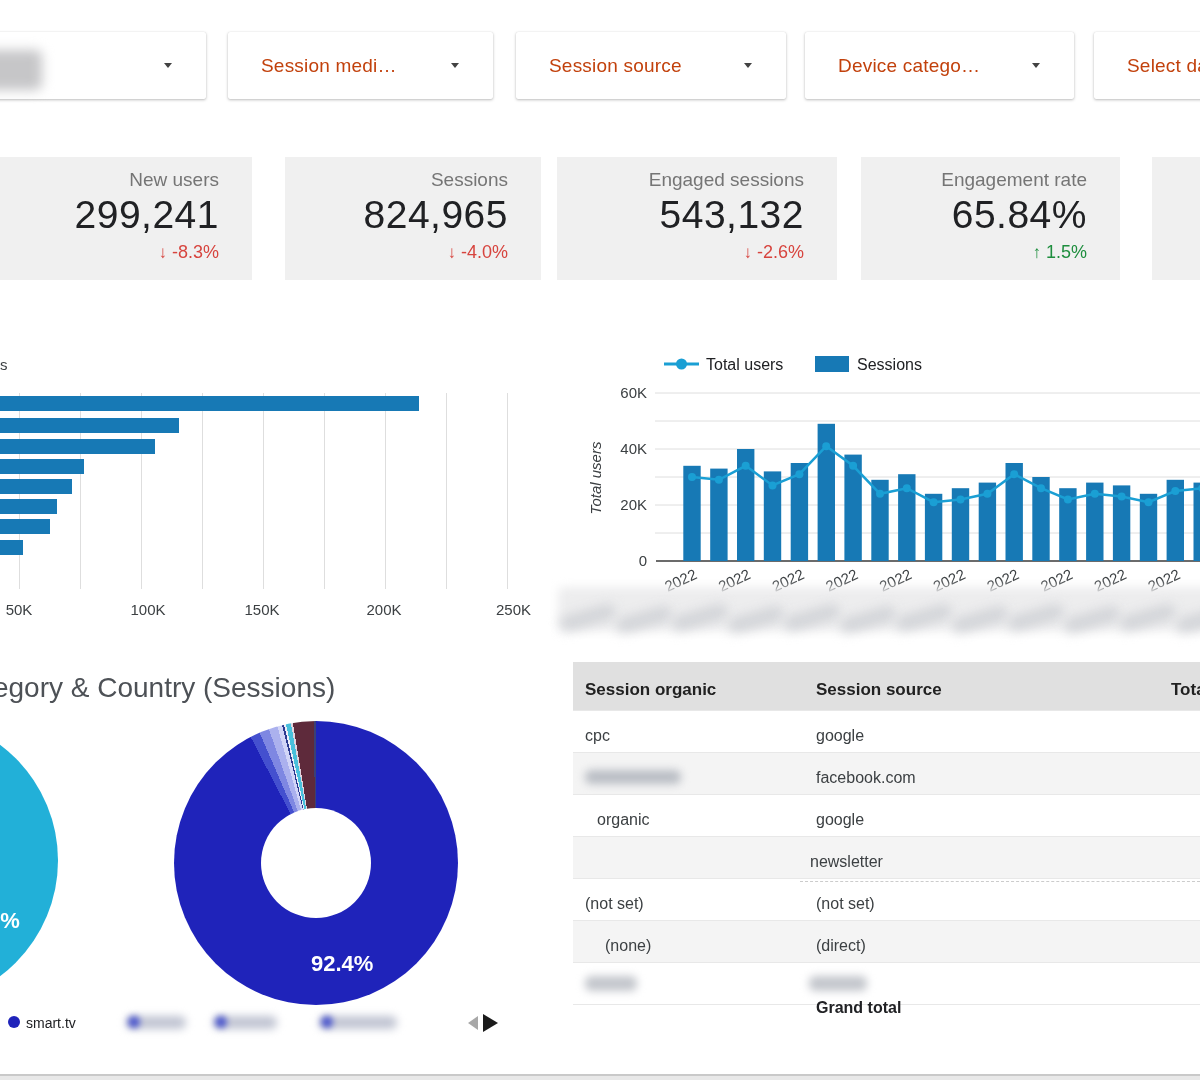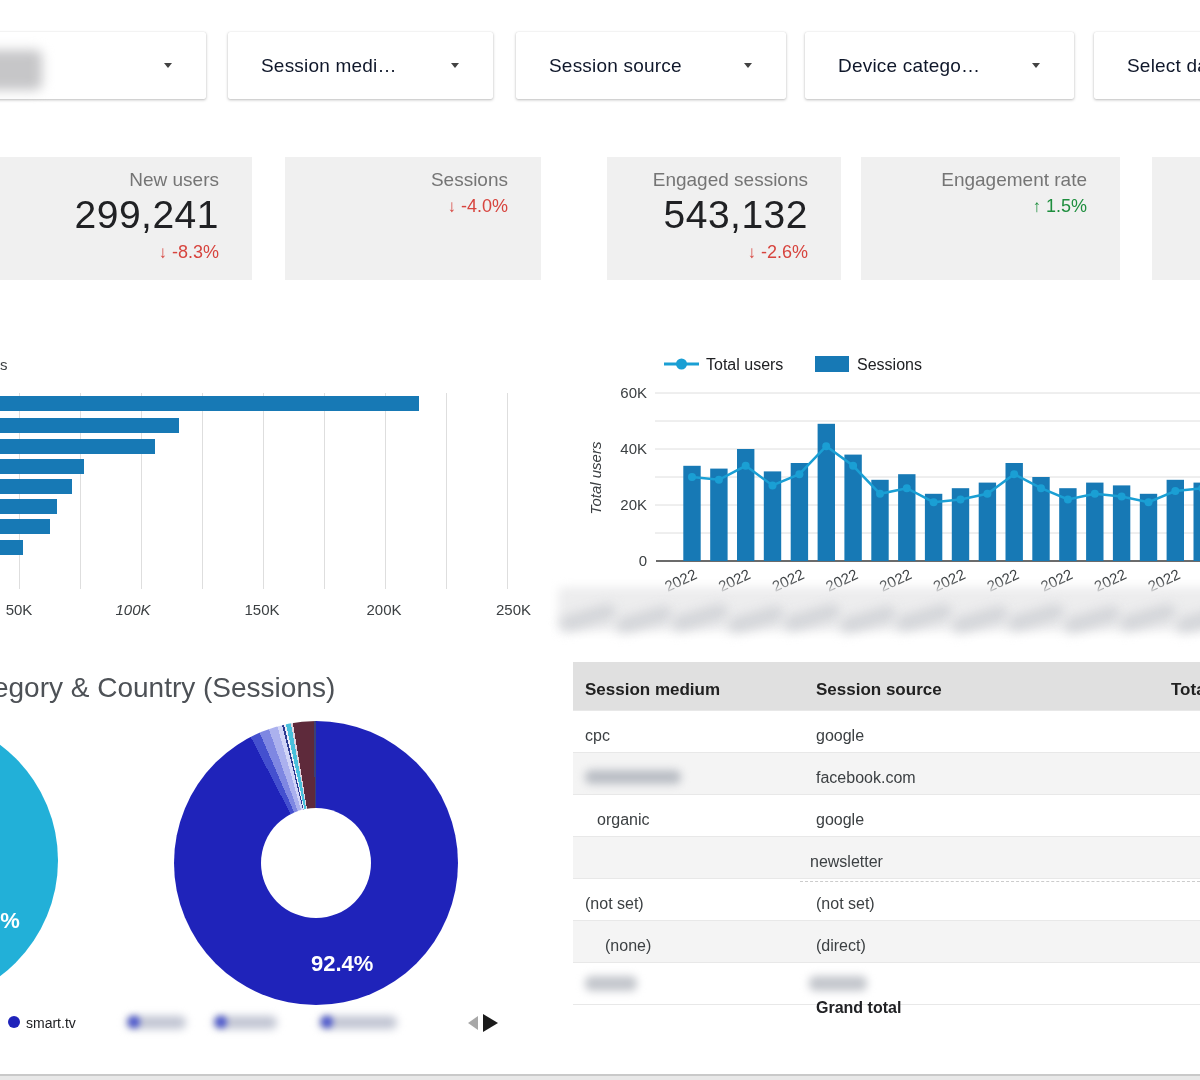--- a/index.html
+++ b/index.html
@@ -1,20 +1,20 @@
 <!DOCTYPE html>
 <html><head><meta charset="utf-8"><style>
 html,body{margin:0;padding:0;}
 body{width:1200px;height:1080px;position:relative;overflow:hidden;background:#fff;
  font-family:"Liberation Sans",sans-serif;}
 .abs{position:absolute;}
 .fbox{position:absolute;top:32px;height:67px;background:#fff;border-radius:2px;
  box-shadow:0 1px 3px rgba(0,0,0,0.26),0 0 1px rgba(0,0,0,0.14);
  display:flex;align-items:center;justify-content:flex-start;padding-left:33px;box-sizing:border-box;}
-.flab{font-size:19px;color:#0f172a;letter-spacing:0.2px;}
+.flab{font-size:19px;color:#c2410c;letter-spacing:0.2px;}
 .farr{position:absolute;right:34px;top:50%;margin-top:-3px;width:0;height:0;
  border-left:4.5px solid transparent;border-right:4.5px solid transparent;border-top:5.5px solid #424242;}
 .card{position:absolute;top:157px;height:123px;background:#f0f0f0;text-align:right;}
 .clab{font-size:19px;color:#757575;margin-top:12px;margin-right:33px;}
 .cnum{font-size:39px;color:#202124;margin-top:2px;margin-right:33px;letter-spacing:0.5px;}
 .cchg{font-size:18px;margin-top:5px;margin-right:33px;}
 .red{color:#d7443e;} .grn{color:#1e8e3e;}
 .gridv{position:absolute;width:1px;background:#dedede;}
 .hbar{position:absolute;left:0;height:15px;background:#1779b5;}
 .axlab{position:absolute;font-size:15px;color:#3c4043;}
@@ -39,29 +39,31 @@
     <span class="flab">Select date range</span>
   </div>
 <div class="blurblob" style="left:-20px;top:50px;width:62px;height:40px;background:#c6c6c8;filter:blur(6px);"></div>
 <div class="card" style="left:-4px;width:256px;">
     <div class="clab">New users</div>
     <div class="cnum">299,241</div>
     <div class="cchg red"><span style="font-size:17px;font-weight:bold;">↓</span> -8.3%</div>
   </div>
 <div class="card" style="left:285px;width:256px;">
     <div class="clab">Sessions</div>
+    <div class="cnum">824,965</div>
     <div class="cchg red"><span style="font-size:17px;font-weight:bold;">↓</span> -4.0%</div>
   </div>
-<div class="card" style="left:607px;width:234px;">
+<div class="card" style="left:557px;width:280px;">
     <div class="clab">Engaged sessions</div>
     <div class="cnum">543,132</div>
     <div class="cchg red"><span style="font-size:17px;font-weight:bold;">↓</span> -2.6%</div>
   </div>
 <div class="card" style="left:861px;width:259px;">
     <div class="clab">Engagement rate</div>
+    <div class="cnum">65.84%</div>
     <div class="cchg grn"><span style="font-size:17px;font-weight:bold;">↑</span> 1.5%</div>
   </div>
 <div class="card" style="left:1152px;width:257px;"></div>
 <div class="abs" style="left:0;top:356px;font-size:15px;color:#3c4043;">s</div>
 <div class="gridv" style="left:19px;top:393px;height:196px;"></div>
 <div class="gridv" style="left:80px;top:393px;height:196px;"></div>
 <div class="gridv" style="left:141px;top:393px;height:196px;"></div>
 <div class="gridv" style="left:202px;top:393px;height:196px;"></div>
 <div class="gridv" style="left:263px;top:393px;height:196px;"></div>
 <div class="gridv" style="left:324px;top:393px;height:196px;"></div>
@@ -70,21 +72,21 @@
 <div class="gridv" style="left:507px;top:393px;height:196px;"></div>
 <div class="hbar" style="top:396px;width:419px;"></div>
 <div class="hbar" style="top:418px;width:179px;"></div>
 <div class="hbar" style="top:439px;width:155px;"></div>
 <div class="hbar" style="top:459px;width:84px;"></div>
 <div class="hbar" style="top:479px;width:72px;"></div>
 <div class="hbar" style="top:499px;width:57px;"></div>
 <div class="hbar" style="top:519px;width:50px;"></div>
 <div class="hbar" style="top:540px;width:23px;"></div>
 <div class="axlab" style="left:-6px;top:601px;width:50px;text-align:center;">50K</div>
-<div class="axlab" style="left:115.5px;top:601px;width:50px;text-align:left;font-style:italic;">100K</div>
+<div class="axlab" style="left:115.5px;top:601px;width:50px;text-align:right;">100K</div>
 <div class="axlab" style="left:237px;top:601px;width:50px;text-align:center;">150K</div>
 <div class="axlab" style="left:359px;top:601px;width:50px;text-align:center;">200K</div>
 <div class="axlab" style="left:481px;top:601px;width:50px;text-align:right;">250K</div>
 <svg class="abs" style="left:590px;top:340px;" width="610" height="260" viewBox="0 0 610 260">
     <line x1="74" y1="24" x2="109" y2="24" stroke="#1a9fd4" stroke-width="3"></line>
     <circle cx="91.5" cy="24" r="5.5" fill="#1a9fd4"></circle>
     <text x="116" y="30" font-size="16" fill="#202124">Total users</text>
     <rect x="225" y="16" width="34" height="16" fill="#1779b5"></rect>
     <text x="267" y="30" font-size="16" fill="#202124">Sessions</text>
     <line x1="65" y1="193" x2="610" y2="193" stroke="#dedede" stroke-width="1"></line>
@@ -175,21 +177,21 @@
 <div class="blurblob" style="left:126px;top:1016px;width:60px;height:13px;filter:blur(4px);background:#c0c4d2;"></div>
 <div class="blurblob" style="left:213px;top:1016px;width:64px;height:13px;filter:blur(4px);background:#c0c4d2;"></div>
 <div class="blurblob" style="left:319px;top:1016px;width:78px;height:13px;filter:blur(4px);background:#c0c4d2;"></div>
 <div class="blurblob" style="left:128px;top:1016px;width:12px;height:12px;border-radius:50%;background:#4a55cc;filter:blur(3px);"></div>
 <div class="blurblob" style="left:215px;top:1016px;width:12px;height:12px;border-radius:50%;background:#4a55cc;filter:blur(3px);"></div>
 <div class="blurblob" style="left:321px;top:1016px;width:12px;height:12px;border-radius:50%;background:#4a55cc;filter:blur(3px);"></div>
 <div class="abs" style="left:468px;top:1016px;width:0;height:0;border-top:7px solid transparent;border-bottom:7px solid transparent;border-right:10px solid #a8a8a8;"></div>
 <div class="abs" style="left:483px;top:1014px;width:0;height:0;border-top:9px solid transparent;border-bottom:9px solid transparent;border-left:15px solid #1b1b1b;"></div>
 <div class="abs" style="left:573px;top:662px;width:640px;">
 <div style="height:48px;background:#e0e0e0;position:relative;">
-      <span style="position:absolute;left:12px;top:18px;font-size:17px;font-weight:bold;color:#212121;">Session medium</span>
+      <span style="position:absolute;left:12px;top:18px;font-size:17px;font-weight:bold;color:#212121;">Session organic</span>
       <span style="position:absolute;left:243px;top:18px;font-size:17px;font-weight:bold;color:#212121;">Session source</span>
       <span style="position:absolute;left:598px;top:18px;font-size:17px;font-weight:bold;color:#212121;white-space:nowrap;">Total users</span>
     </div>
 <div style="height:41px;background:#fff;position:relative;font-size:16px;color:#3c4043;border-top:1px solid #e8e8e8;">
       <span style="position:absolute;left:12px;top:16px;">cpc</span>
       <span style="position:absolute;left:243px;top:16px;">google</span>
     </div>
 <div style="height:41px;background:#f4f4f4;position:relative;font-size:16px;color:#3c4043;border-top:1px solid #e8e8e8;">
       <span class="blurblob" style="left:12px;top:17px;width:96px;height:14px;filter:blur(4px);background:#b9bdc4;"></span>
       <span style="position:absolute;left:243px;top:16px;">facebook.com</span>

